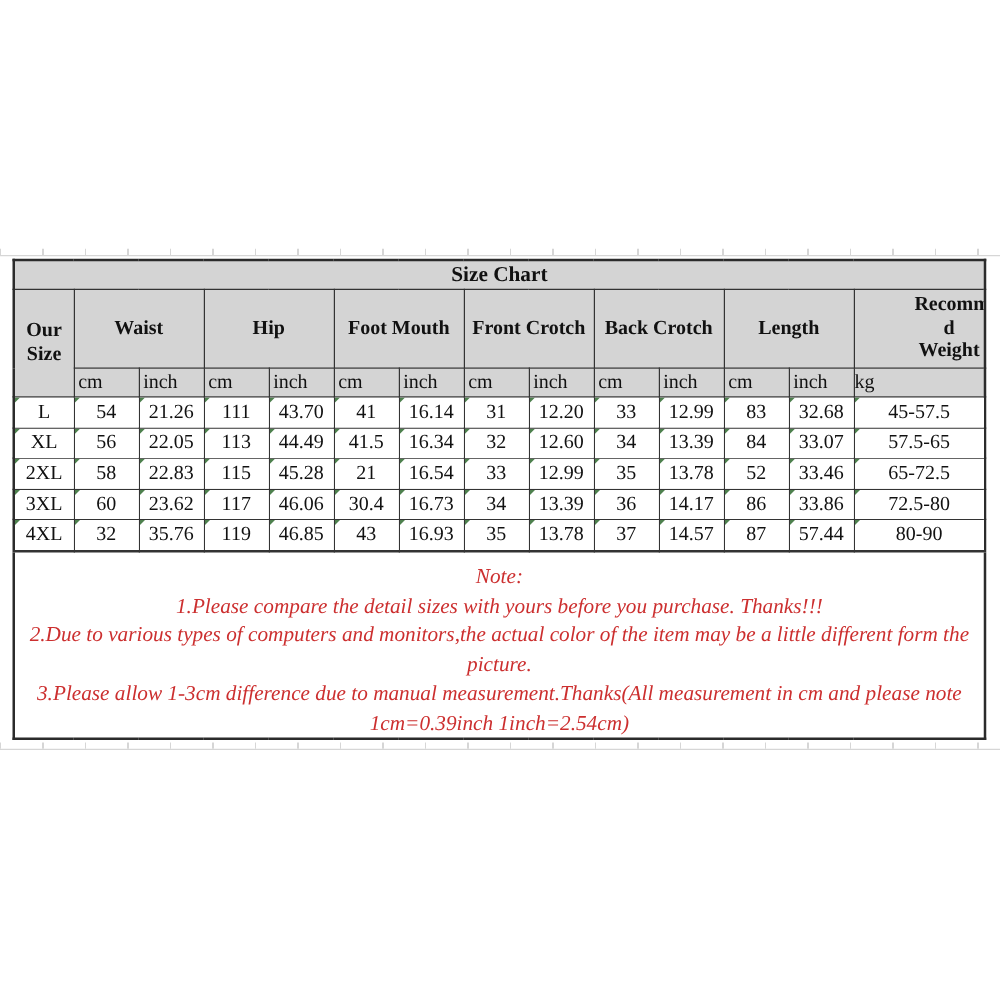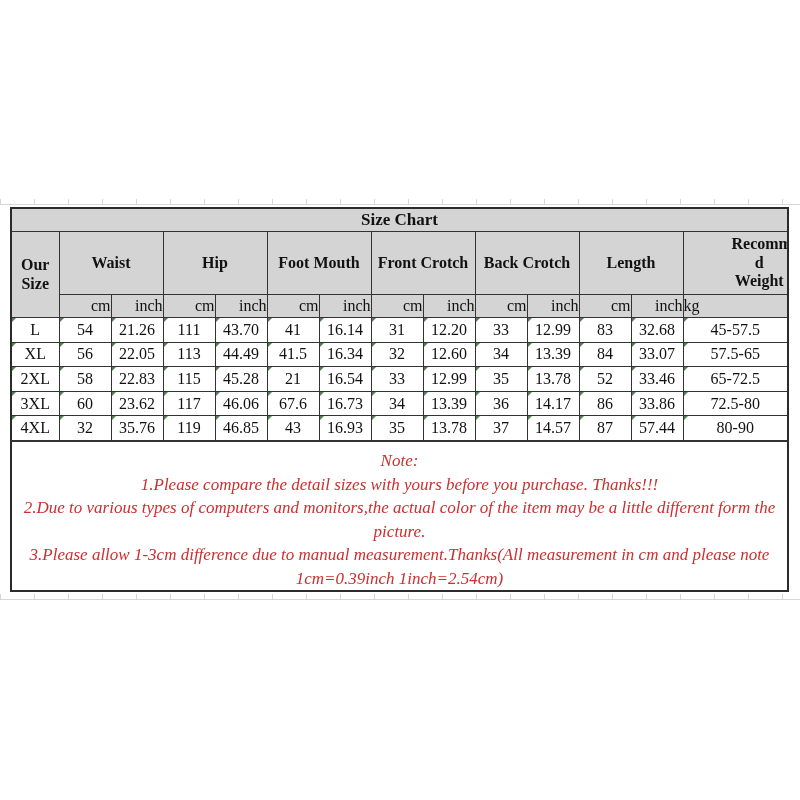--- a/index.html
+++ b/index.html
@@ -36,21 +36,21 @@
   .size-chart th,.size-chart td{
     border:1px solid var(--inner-border);
     padding:0;
     text-align:center;vertical-align:middle;
     overflow:hidden;
   }
   .size-chart thead th{background:var(--header-bg);}
   tr.title-row th{height:22px;font-size:17px;font-weight:bold;}
   tr.group-row th{height:62px;font-weight:bold;line-height:1.15;}
   th.weight-head{white-space:pre-line;padding-left:48px;}
-  tr.unit-row th{height:22px;font-weight:normal;text-align:right;padding-left:3px;}
+  tr.unit-row th{height:22px;font-weight:normal;text-align:left;padding-left:3px;}
   tr.unit-row th.kg{text-align:left;padding-left:0;}
   .size-chart tbody td{
     height:23px;background:#ffffff;position:relative;
   }
   
   .size-chart tbody td::before{
     content:"";position:absolute;top:0;left:0;width:0;height:0;
     border-top:4px solid var(--corner-mark);
     border-right:4px solid transparent;
     opacity:.85;
@@ -170,21 +170,21 @@
         <td>52</td>
         <td>33.46</td>
         <td>65-72.5</td>
       </tr>
       <tr>
         <td>3XL</td>
         <td>60</td>
         <td>23.62</td>
         <td>117</td>
         <td>46.06</td>
-        <td>67.6</td>
+        <td>30.4</td>
         <td>16.73</td>
         <td>34</td>
         <td>13.39</td>
         <td>36</td>
         <td>14.17</td>
         <td>86</td>
         <td>33.86</td>
         <td>72.5-80</td>
       </tr>
       <tr>

